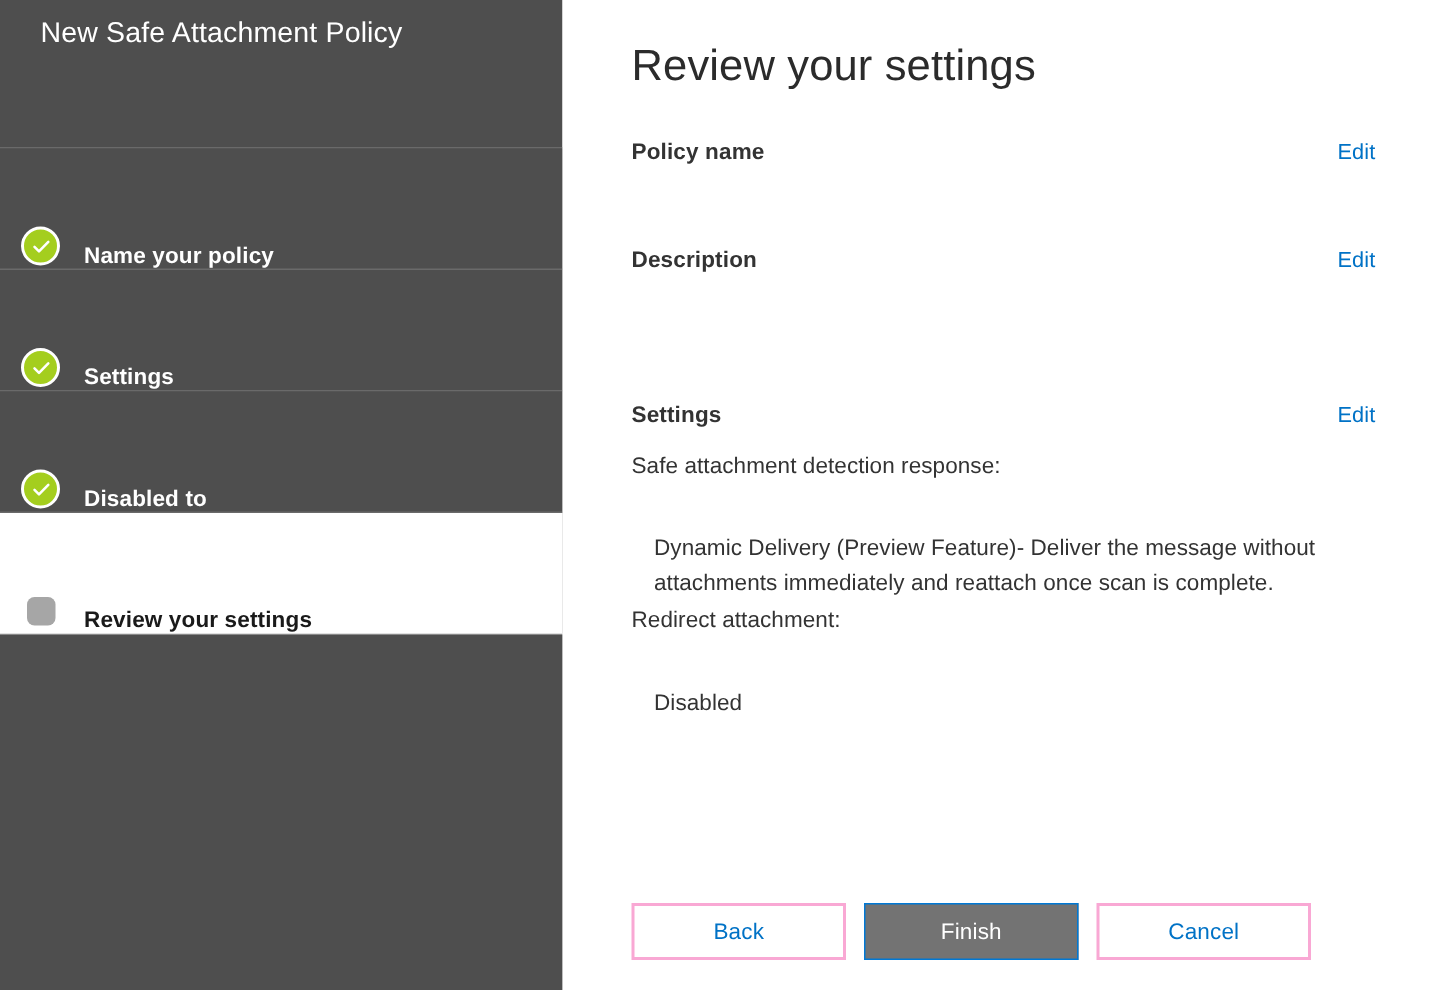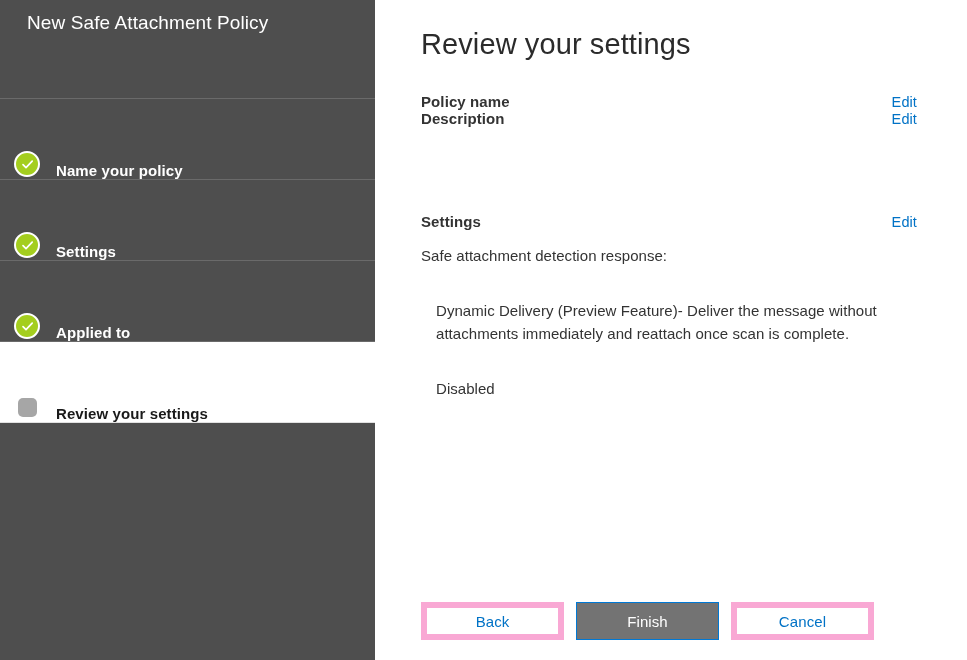--- a/index.html
+++ b/index.html
@@ -129,21 +129,21 @@
     padding-top: 24px;
     letter-spacing: .1px;
     line-height: 40px;
   }
 
   .section {
     position: relative;
     width: 496px;
   }
   .section-policy { margin-top: 29px; }
-  .section-description { }
+  .section-description { margin-top: 55px; }
   .section-settings { margin-top: 55px; }
 
   .section-head {
     display: flex;
     align-items: baseline;
     justify-content: space-between;
     width: 496px;
     gap: 24px;
   }
   .section-title {
@@ -198,21 +198,21 @@
     height: 38px;
     box-sizing: border-box;
     font-family: "Liberation Sans", "DejaVu Sans", sans-serif;
     font-size: 15px;
     letter-spacing: .1px;
     display: flex;
     align-items: center;
     justify-content: center;
     cursor: pointer;
     background: #ffffff;
-    border: 6px solid #f9a8d4;
+    border: 2px solid #f9a8d4;
     color: #0072c6;
     padding: 0;
   }
   .btn.primary {
     background: #737373;
     border: 1px solid #0078d4;
     color: #ffffff;
   }
 </style>
 </head>
@@ -251,21 +251,21 @@
       </div>
 
       <div class="step">
         <span class="step-icon">
           <span class="check-circle">
             <svg width="15" height="15" viewBox="0 0 15 15" aria-hidden="true">
               <path d="M3 7.6 L6 10.6 L12.2 4.2" fill="none" stroke="#ffffff" stroke-width="1.7" stroke-linecap="round" stroke-linejoin="round"></path>
             </svg>
           </span>
         </span>
-        <span class="step-label">Applied to</span>
+        <span class="step-label">Disabled to</span>
       </div>
 
       <div class="step current">
         <span class="step-icon">
           <span class="pending-dot"></span>
         </span>
         <span class="step-label">Review your settings</span>
       </div>
 
     </div>
@@ -298,20 +298,21 @@
           <span class="section-title">Settings</span>
           <a class="edit-link">Edit</a>
         </div>
 
         <div class="settings-body">
           <div class="setting-group">
             <div class="setting-label">Safe attachment detection response:</div>
             <div class="setting-detail">Dynamic Delivery (Preview Feature)- Deliver the message without attachments immediately and reattach once scan is complete.</div>
           </div>
           <div class="setting-group">
+            <div class="setting-label">Redirect attachment:</div>
             <div class="setting-detail">Disabled</div>
           </div>
         </div>
       </div>
 
       <div class="button-row">
         <button class="btn">Back</button>
         <button class="btn primary">Finish</button>
         <button class="btn">Cancel</button>
       </div>

